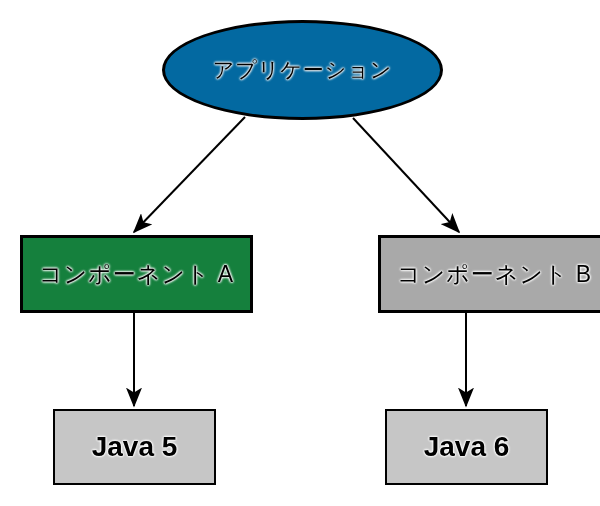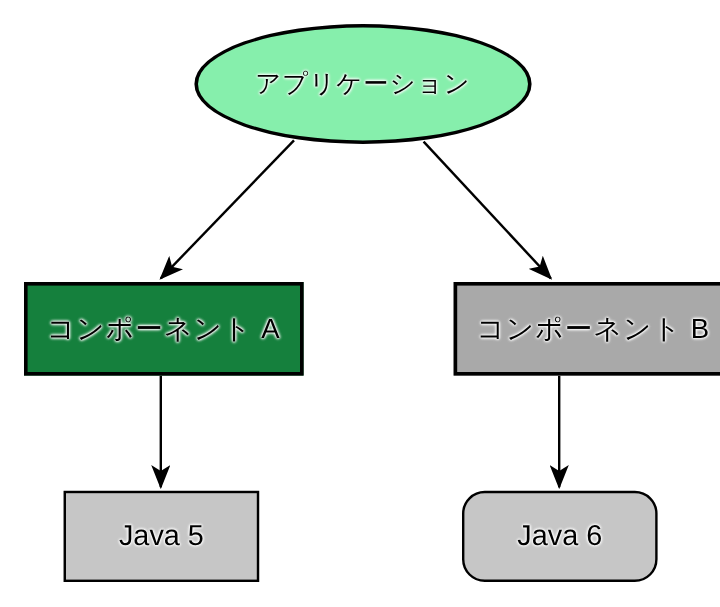--- a/index.html
+++ b/index.html
@@ -66,21 +66,22 @@
     letter-spacing: 1px;
   }
   .node-component-a { left: 20px; }
   .node-component-b { left: 350px; margin-left: 28px; }
   .node-java {
     top: 409px;
     width: 163px;
     height: 76px;
     border: 2px solid #000000;
     background: #c6c6c6;
-    font-size: 24px;
+    font-size: 28px;
+    font-weight: bold;
   }
   .node-java-5 { left: 53px; }
   .node-java-6 { left: 385px; }
 </style>
 </head>
 <body>
 
 <div class="canvas">
 
   <svg class="edges-layer" width="600" height="506" viewBox="0 0 600 506" xmlns="http://www.w3.org/2000/svg">
@@ -88,33 +89,33 @@
       <marker id="arrow" viewBox="0 0 10 8" refX="9.2" refY="4" markerWidth="10" markerHeight="8" markerUnits="strokeWidth" orient="auto">
         <polygon class="arrowhead" points="0,0 10,4 0,8 2.4,4"></polygon>
       </marker>
     </defs>
     <line class="edge" x1="245" y1="117" x2="134" y2="232" marker-end="url(#arrow)"></line>
     <line class="edge" x1="353" y1="118" x2="459" y2="232" marker-end="url(#arrow)"></line>
     <line class="edge" x1="134" y1="313" x2="134" y2="406" marker-end="url(#arrow)"></line>
     <line class="edge" x1="466" y1="313" x2="466" y2="406" marker-end="url(#arrow)"></line>
   </svg>
 
-  <div class="node node-application" style="background-color: #86efac;">
+  <div class="node node-application" style="background-color: #0369a1;">
     <span class="node-label">アプリケーション</span>
   </div>
 
   <div class="node node-component node-component-a" style="background-color: #15803d;">
     <span class="node-label">コンポーネント A</span>
   </div>
 
   <div class="node node-component node-component-b" style="background-color: rgb(169, 169, 169);">
     <span class="node-label">コンポーネント B</span>
   </div>
 
   <div class="node node-java node-java-5" style="background-color: rgb(198, 198, 198);">
     <span class="node-label">Java 5</span>
   </div>
 
-  <div class="node node-java node-java-6" style="background-color: rgb(198, 198, 198); border-radius: 19px;">
+  <div class="node node-java node-java-6" style="background-color: rgb(198, 198, 198);">
     <span class="node-label">Java 6</span>
   </div>
 
 </div>
 
 </body></html>

